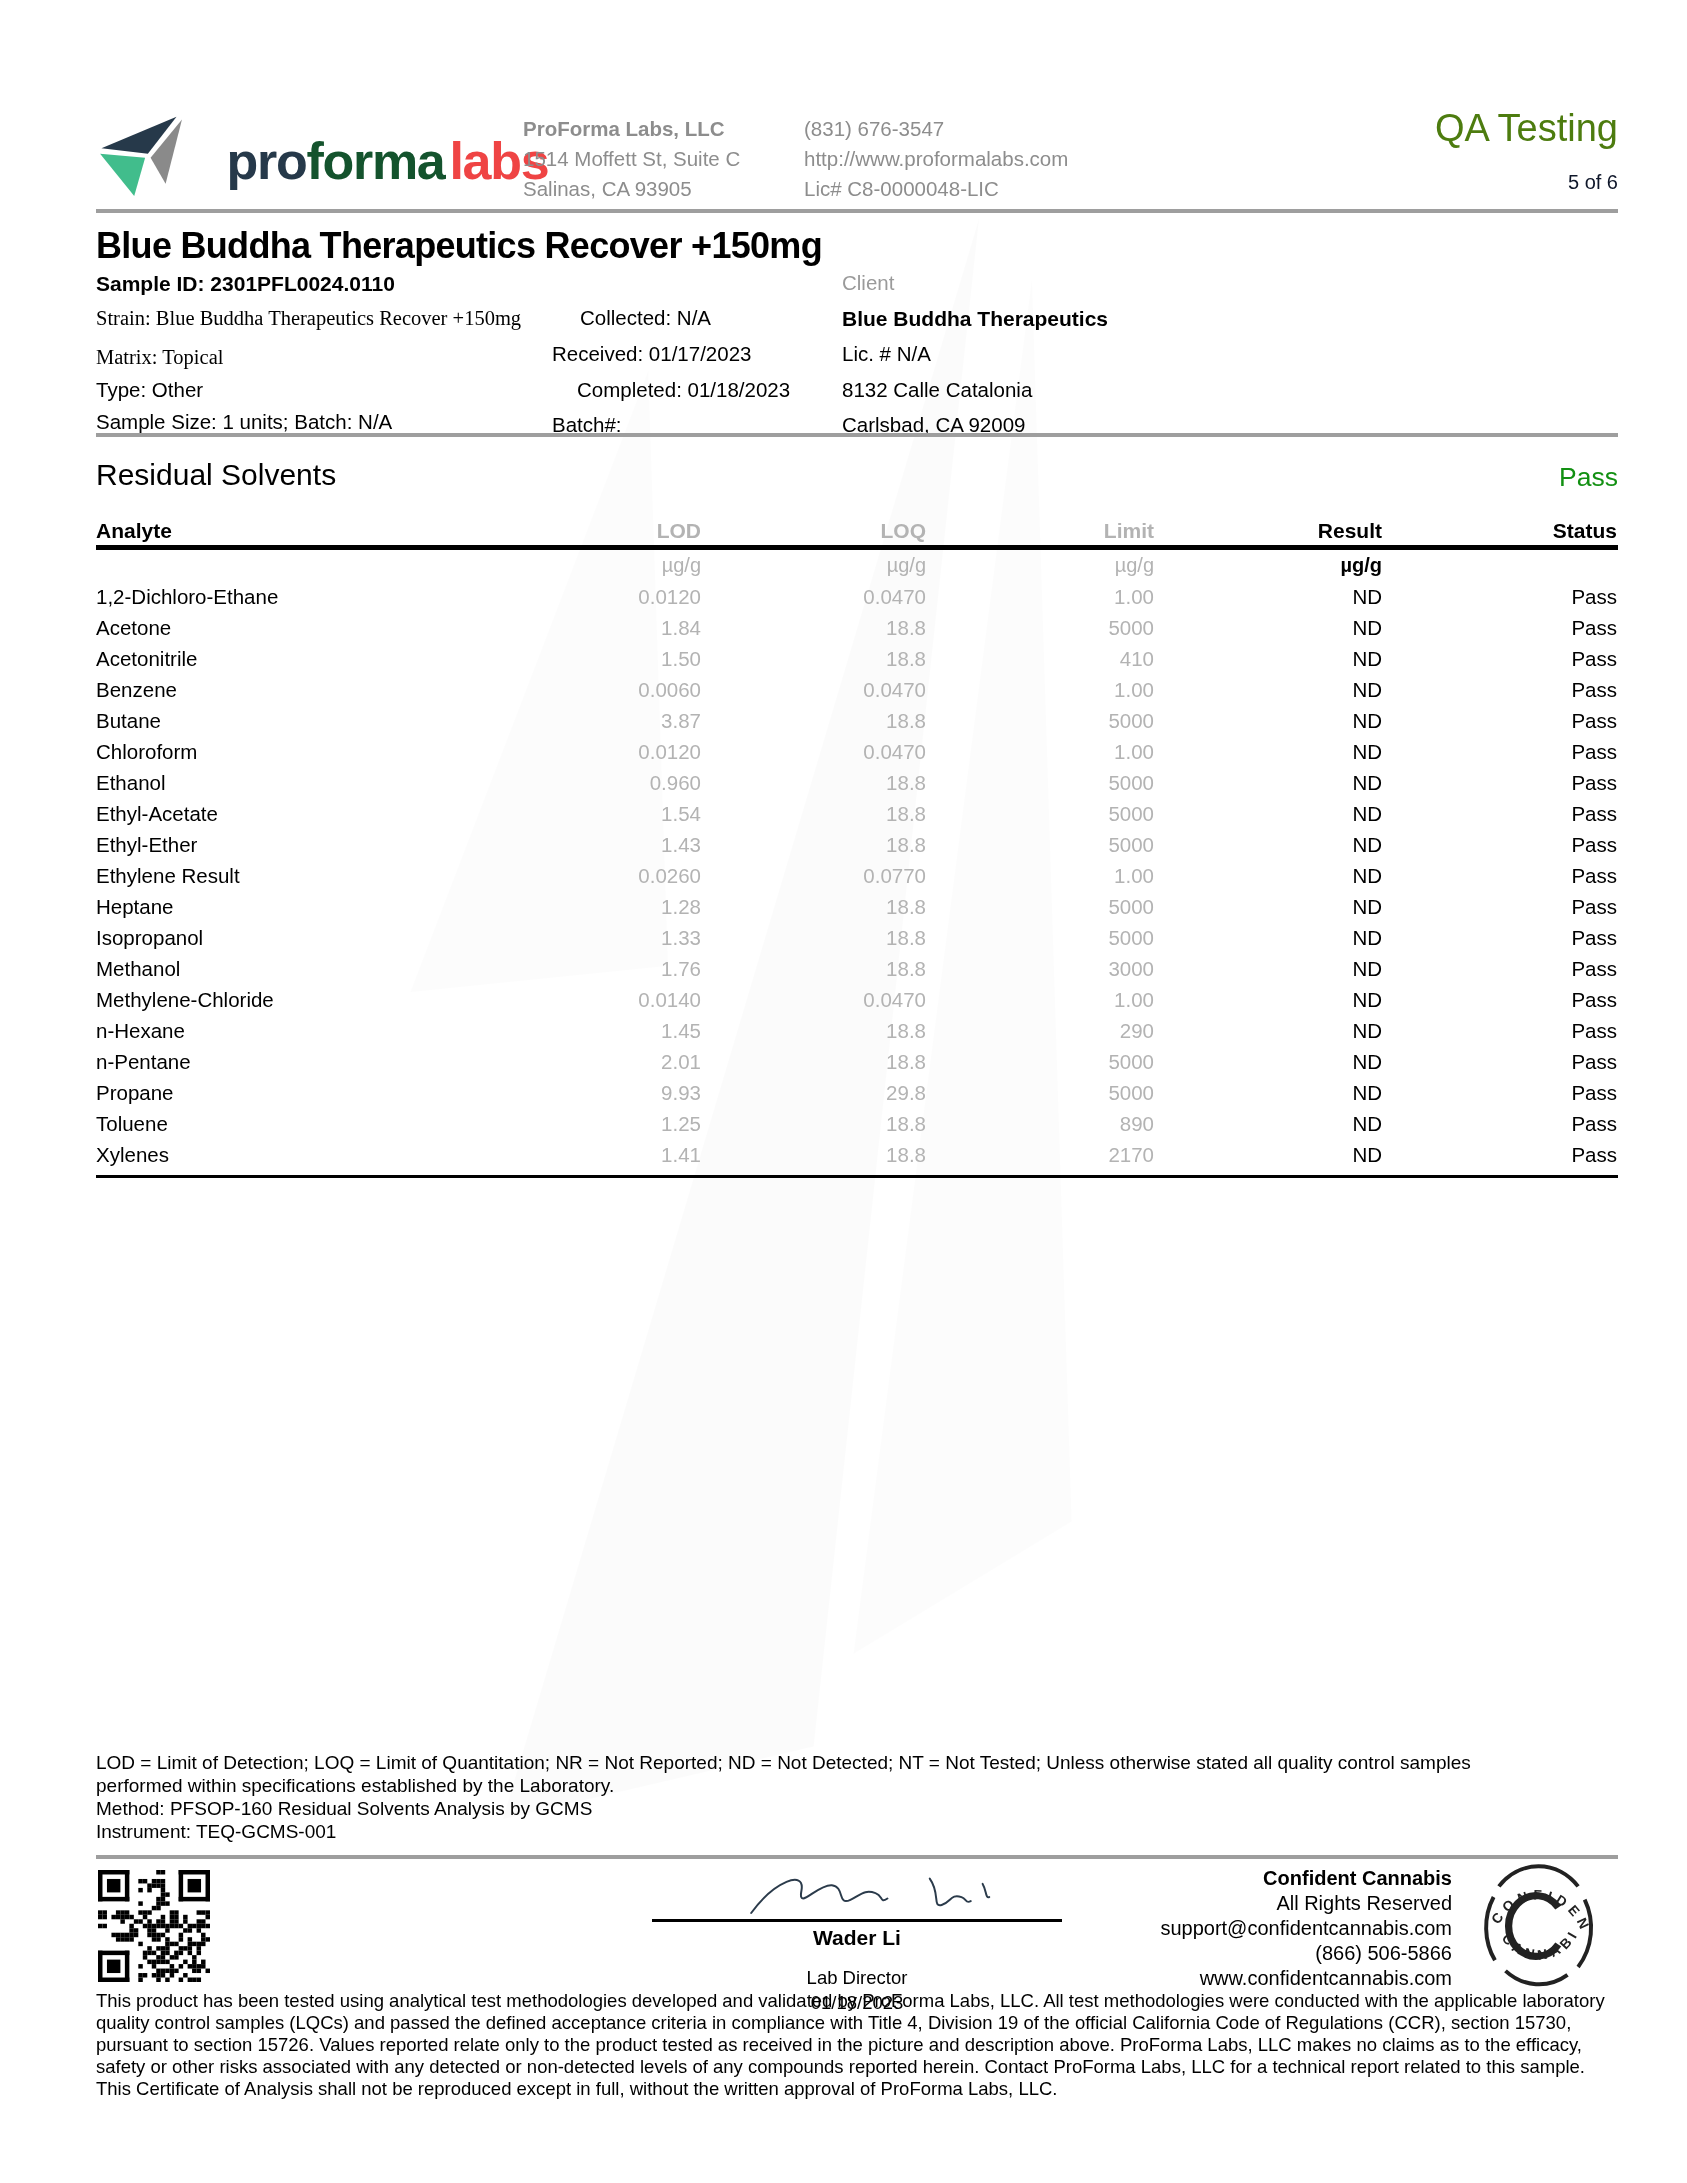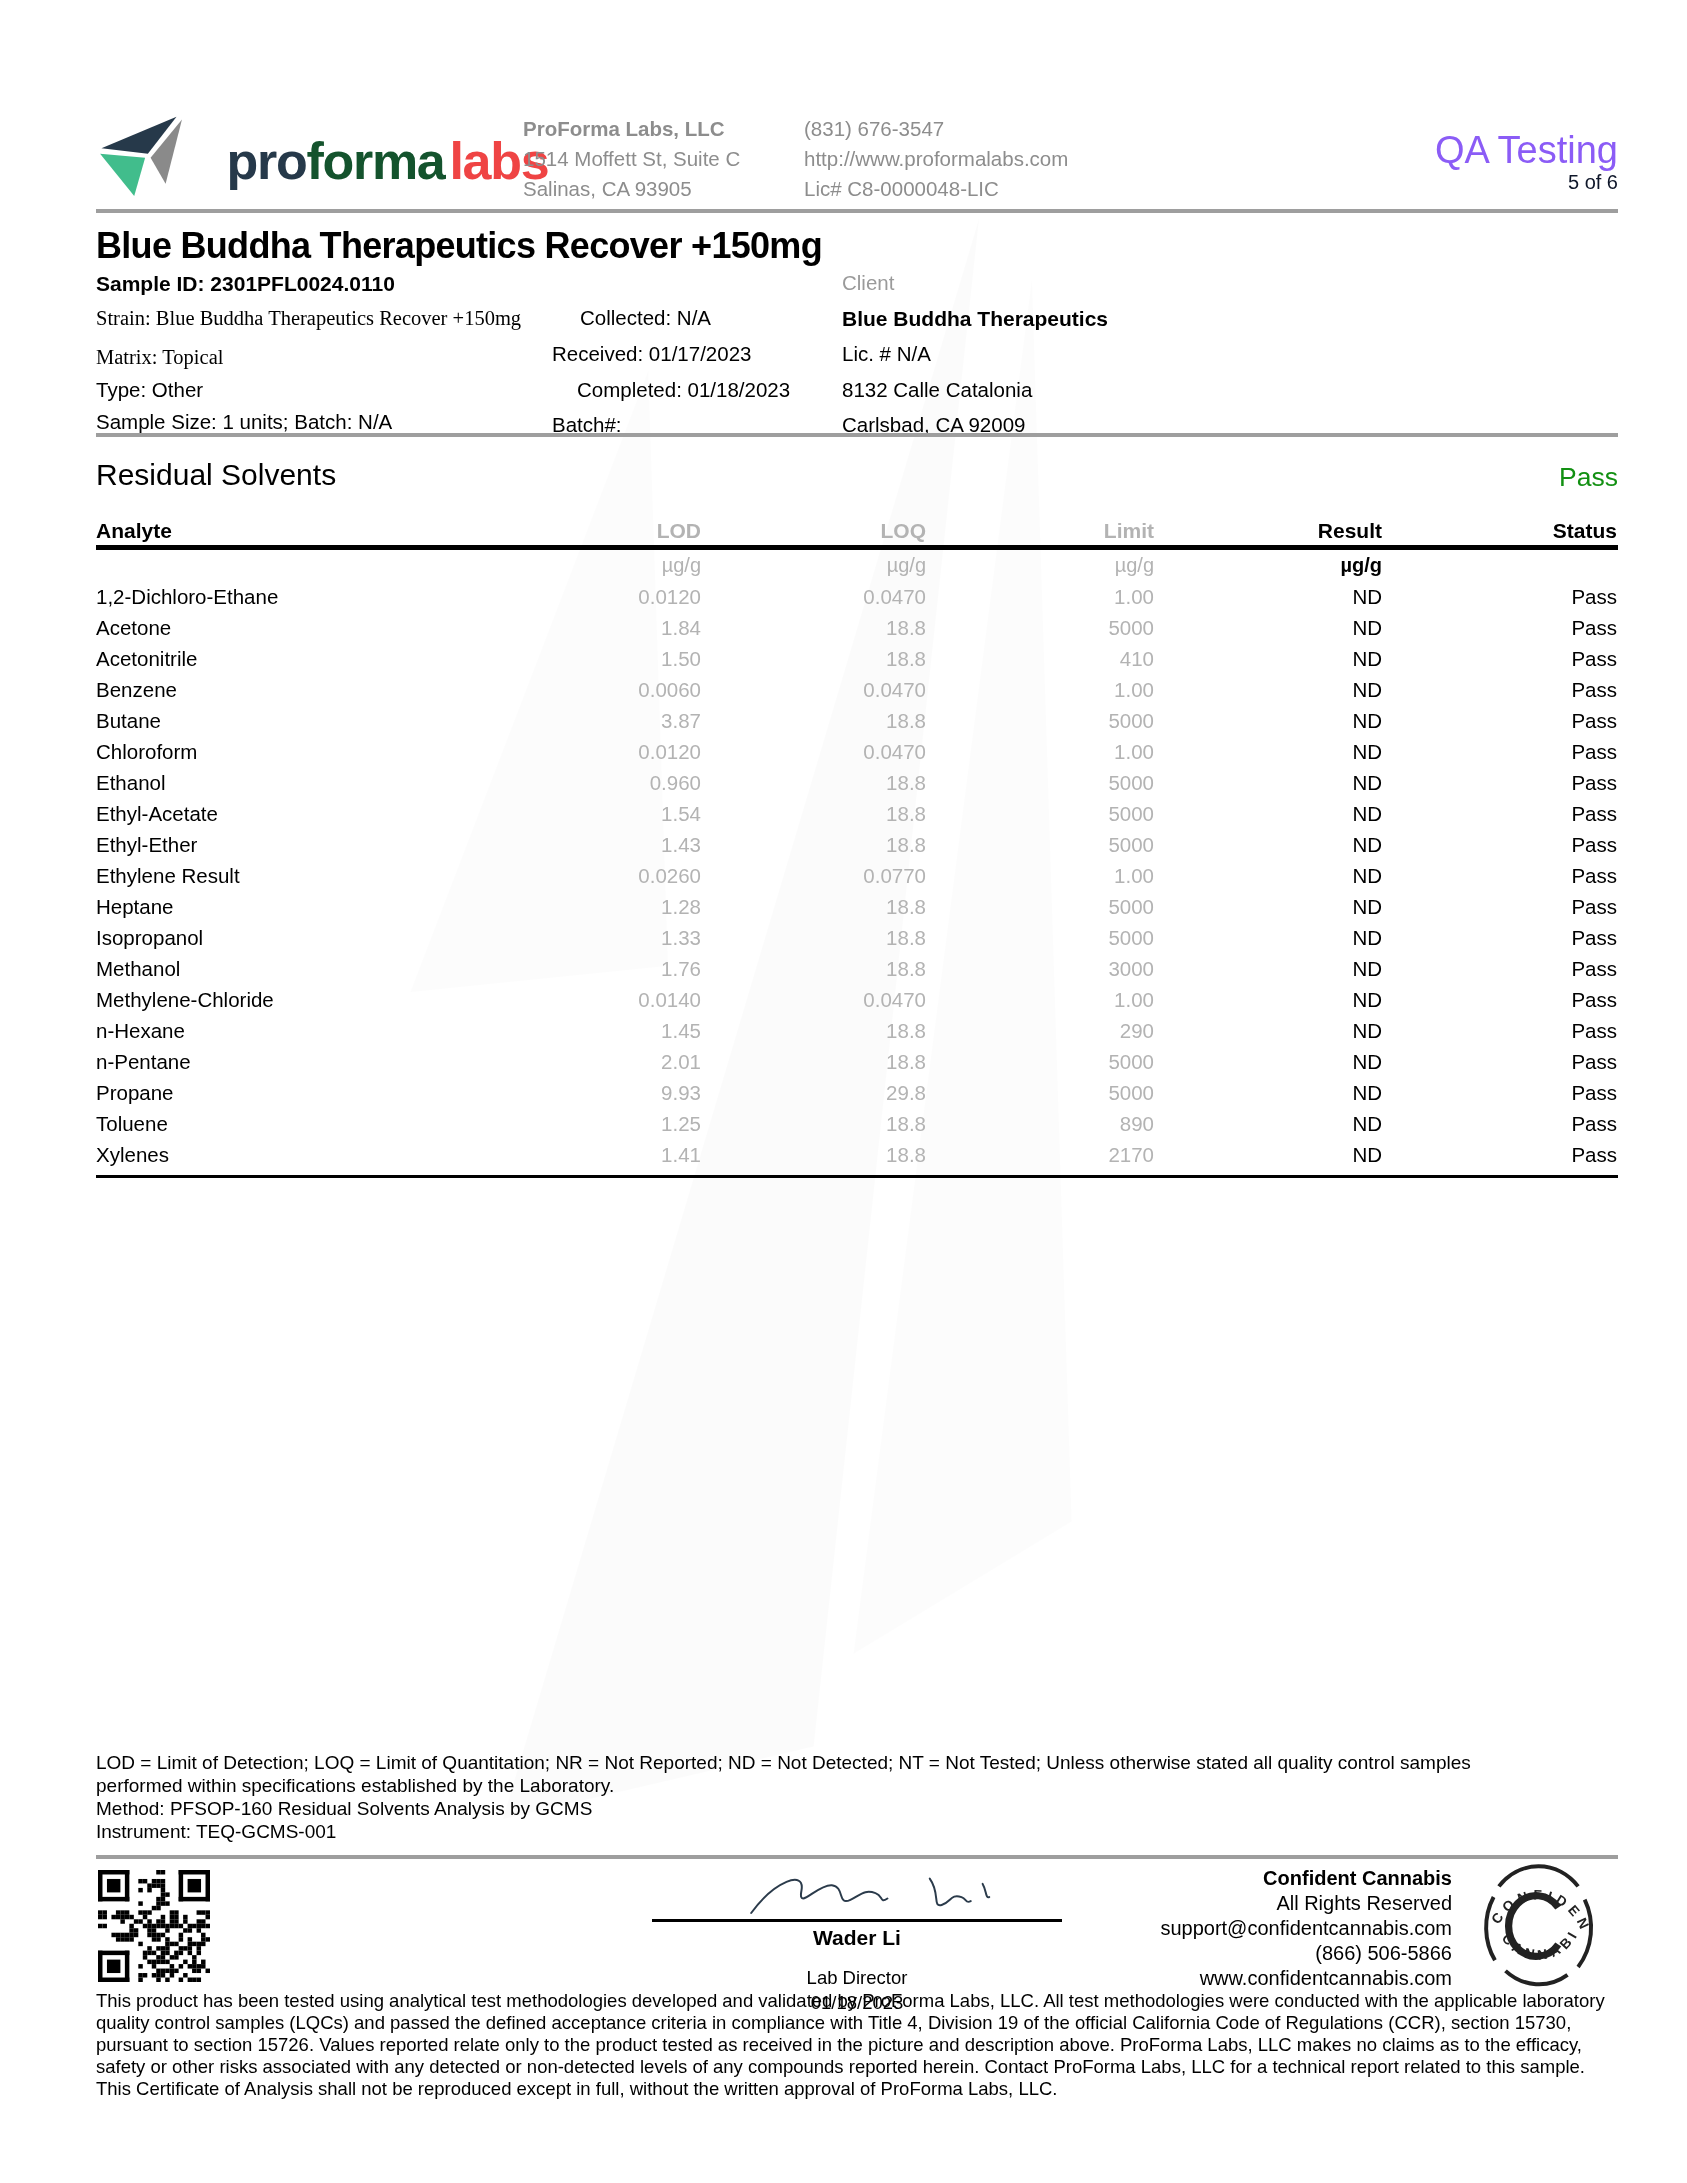--- a/index.html
+++ b/index.html
@@ -7,21 +7,21 @@
         font-family:"Liberation Sans","DejaVu Sans",sans-serif;color:#000;}
   .abs{position:absolute;}
   
   .wm{position:absolute;inset:0;pointer-events:none;}
   
   .logo-row{position:absolute;left:96px;top:111px;display:flex;align-items:center;gap:14.6px;}
   .logo-text{font-size:52px;font-weight:600;letter-spacing:-1.3px;line-height:1;}
   .lt-pro{color:#26394a;} .lt-forma{color:#14532d;} .lt-labs{color:#ef4444;margin-left:5px;}
   .hblock{font-size:20.5px;line-height:30px;color:#8d8d8d;}
   .hblock .b{font-weight:700;}
-  .qa-title{font-size:38px;color:#8b5cf6;font-weight:400;text-align:right;margin-top:22px;}
+  .qa-title{font-size:38px;color:#4d7c0f;font-weight:400;text-align:right;}
   .page-num{font-size:20px;color:#0f172a;text-align:right;}
   .rule-gray{position:absolute;left:96px;width:1522px;height:4px;background:#9e9e9e;}
   
   .title{position:absolute;left:96px;top:225px;font-size:36px;font-weight:700;letter-spacing:-0.7px;}
   .meta{font-size:20.5px;line-height:1;}
   .meta.b{font-weight:700;font-size:21px;}
   .serif{font-family:"Liberation Serif","DejaVu Serif",serif;}
   .gray-label{color:#9a9a9a;}
   
   .sec-title{position:absolute;left:96px;top:458px;font-size:30px;font-weight:500;}

